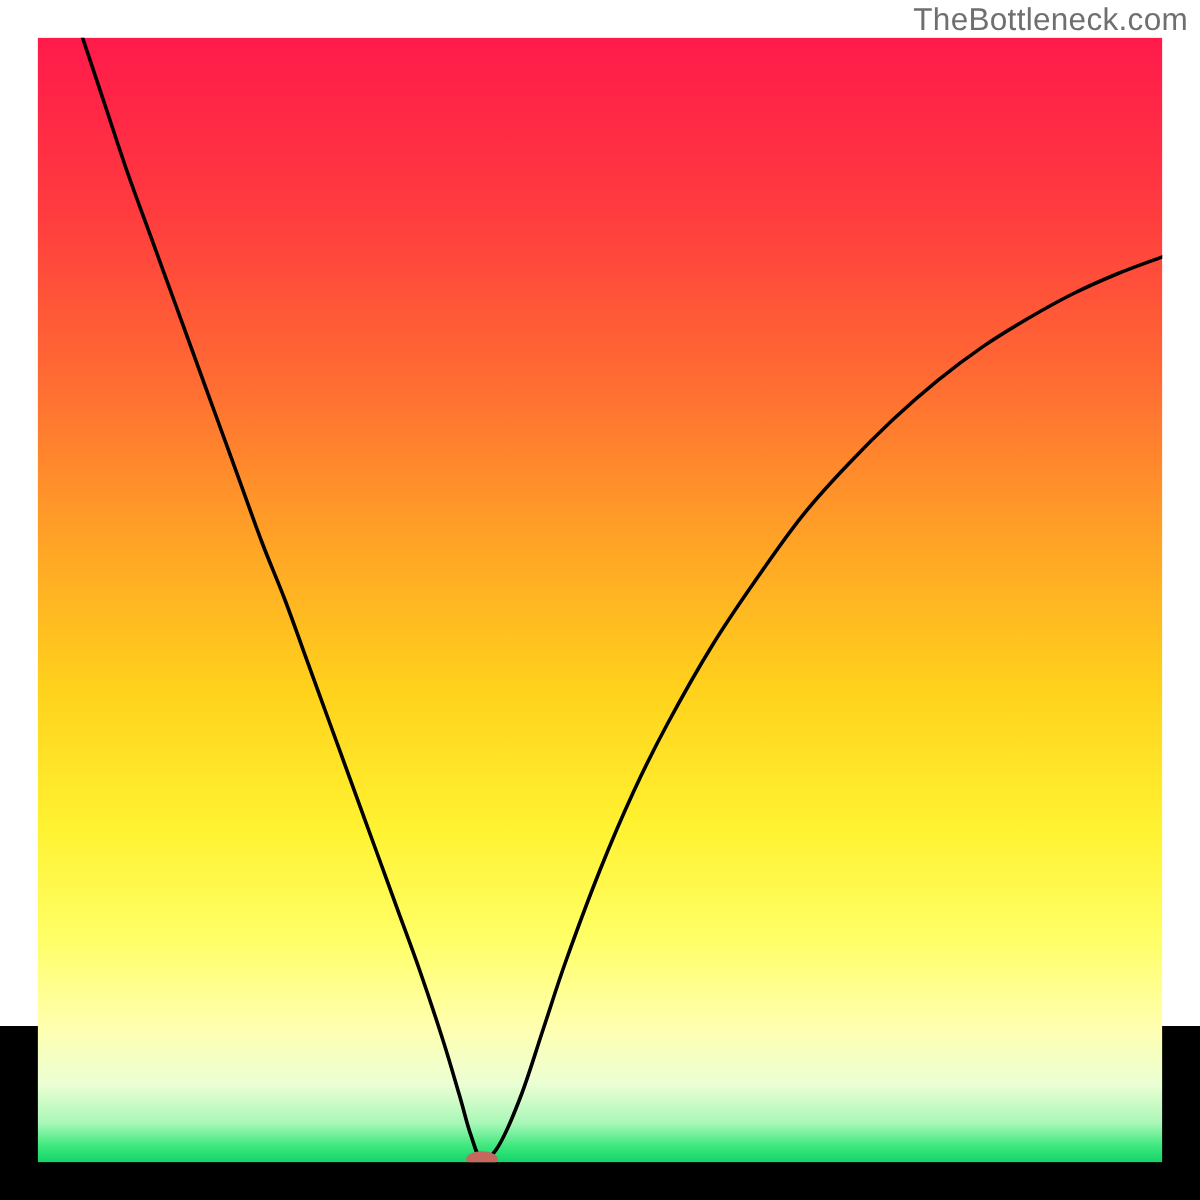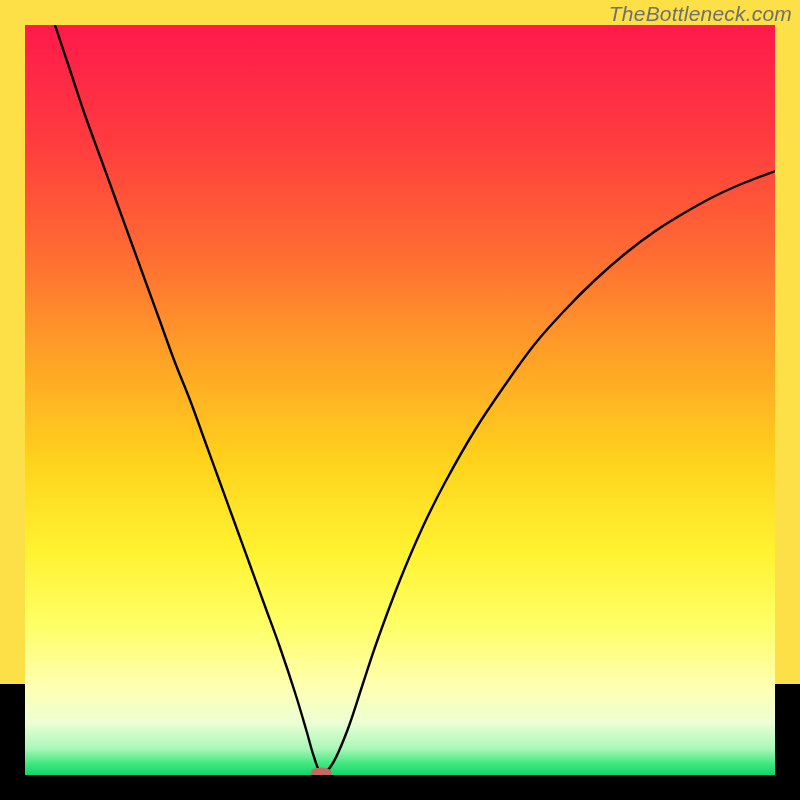--- a/index.html
+++ b/index.html
@@ -8,22 +8,21 @@
     width: 800px;
     height: 800px;
     overflow: hidden;
     background: #000;
     font-family: Arial, Helvetica, sans-serif;
   }
   .frame {
     position: absolute;
     top: 0; left: 0;
     width: 800px; height: 684px;
-    background: #fde047;
-    font-style: italic;
+    background: #ffffff;
   }
   .plot {
     position: absolute;
     top: 25px;
     left: 25px;
     width: 750px;
     height: 750px;
     overflow: hidden;
   }
   .watermark {

